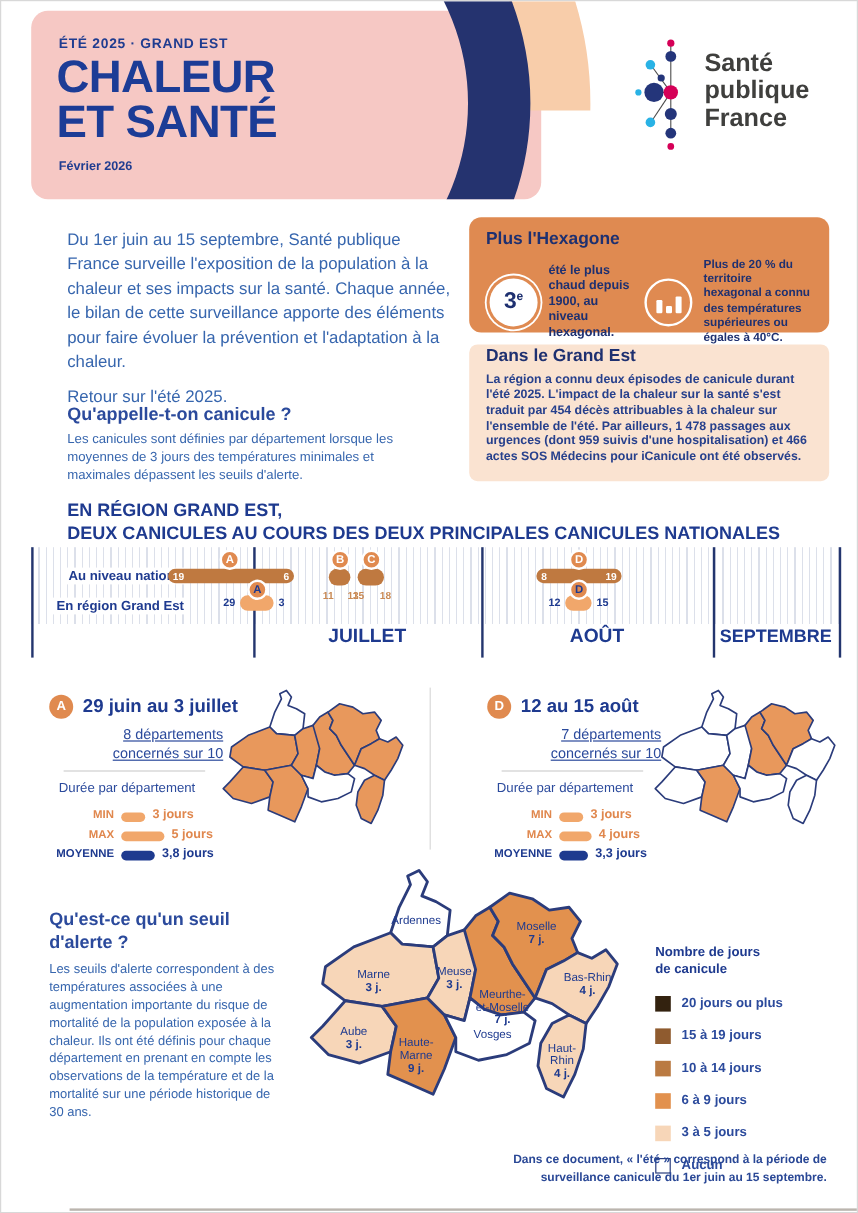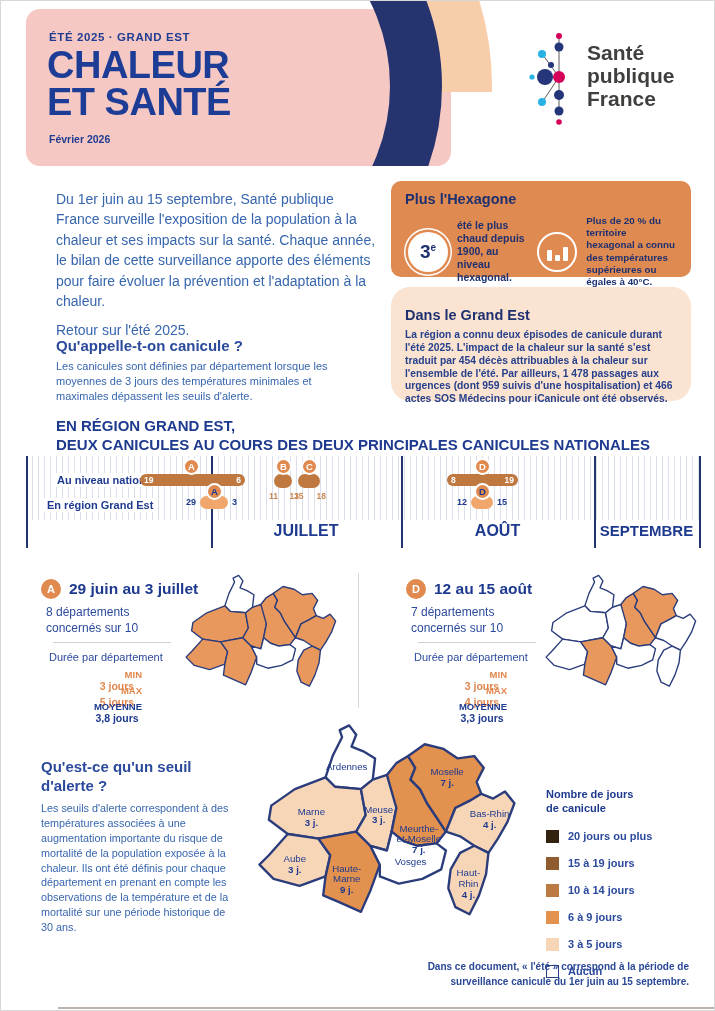--- a/index.html
+++ b/index.html
@@ -39,21 +39,21 @@
               display:flex; align-items:center; justify-content:center;
               font-size:19px; font-weight:800; color:#1E3070; margin-left:3px; }
   .badge-3e sup { font-size:10px; margin-top:-8px; }
   .hex-fact1 { font-size:10.5px; font-weight:bold; color:#1E3070; width:88px; line-height:1.25; }
   .bars-circle { width:40px; height:40px; min-width:40px; border-radius:50%;
                  border:2.5px solid #fff; display:flex; align-items:flex-end;
                  justify-content:center; gap:3px; padding-bottom:9px; }
   .bars-circle i { display:block; width:5px; background:#fff; border-radius:1px; }
   .hex-fact2 { font-size:9.8px; font-weight:bold; color:#1E3070; width:112px; line-height:1.25; }
   .box-peach { position:absolute; left:390px; top:286px; width:300px; height:114px;
-               background:#FAE3D1; border-radius:19px; padding:20px 14px; }
+               background:#FAE3D1; border-radius:7px; padding:2px 14px; }
   .box-peach p { margin-top:6px; font-size:10.3px; color:#27408C; line-height:1.25; font-weight:bold; }
 
   
   .tl-title { position:absolute; left:55px; top:416px; font-size:15px; font-weight:800;
               color:#1E3A8F; line-height:1.25; }
   .tl-strip { position:absolute; left:25px; top:455px; width:675px; height:92px; }
   .tl-ticks { position:absolute; left:0; top:0; width:675px; height:64px;
               background:repeating-linear-gradient(90deg,#DCE0EA 0 1px,transparent 1px 6px); }
   .tl-sep { position:absolute; top:0; width:2px; height:92px; background:#23356E; }
   .tl-rowlabel { position:absolute; font-size:11px; font-weight:bold; color:#1E3A8F;
@@ -72,25 +72,25 @@
   .tl-badge.navy-letter { color:#1E3A8F; }
   .tl-pill { position:absolute; top:40px; height:13px; background:#F1A76B; border-radius:7px; }
   .tl-num { position:absolute; top:41px; font-size:9px; font-weight:bold; color:#1E3A8F; }
 
   
   .card-divider { position:absolute; left:357px; top:572px; width:1px; height:135px; background:#D9D9D9; }
   .ep-head { position:absolute; display:flex; align-items:center; gap:8px; }
   .ep-badge { width:20px; height:20px; border-radius:50%; background:#E08A4F; color:#fff;
               font-size:11px; font-weight:800; display:flex; align-items:center; justify-content:center; }
   .ep-title { font-size:15.5px; font-weight:800; color:#1E3A8F; }
-  .ep-sub { position:absolute; width:140px; text-align:left; font-size:12px; color:#2B4A9C; line-height:1.3; }
+  .ep-sub { position:absolute; width:140px; text-align:right; font-size:12px; color:#2B4A9C; line-height:1.3;text-decoration:underline; }
   .ep-hr { position:absolute; width:118px; height:1px; background:#CFCFCF; }
   .ep-dur { position:absolute; font-size:11px; color:#2B4A9C; }
   .ep-stats { position:absolute; width:150px; }
-  .ep-row { display:flex; align-items:center; height:16px;flex-direction:column; }
+  .ep-row { display:flex; align-items:flex-end; height:16px; }
   .ep-row .lab { width:56px; text-align:right; font-size:9.5px; font-weight:800; color:#E0874D; }
   .ep-row .pill { height:8px; border-radius:4px; background:#F1A76B; margin-left:6px; }
   .ep-row .val { font-size:10.5px; font-weight:800; color:#E0874D; margin-left:6px; }
   .ep-row.navy .lab, .ep-row.navy .val { color:#1E3A8F; }
   .ep-row.navy .pill { background:#1E3A8F; }
   .map-a { position:absolute; left:170px; top:573px; width:188px; height:142px; }
   .map-d { position:absolute; left:530px; top:573px; width:188px; height:142px; }
 
   
   .seuil-h { position:absolute; left:40px; top:757px; font-size:15px; font-weight:800;

